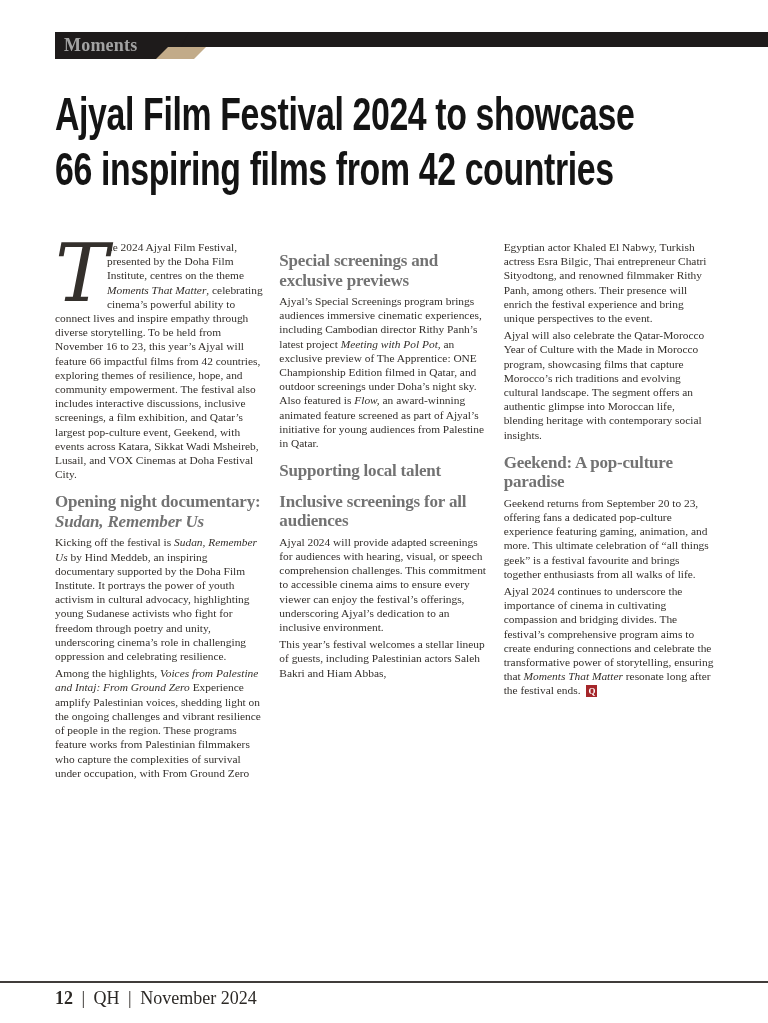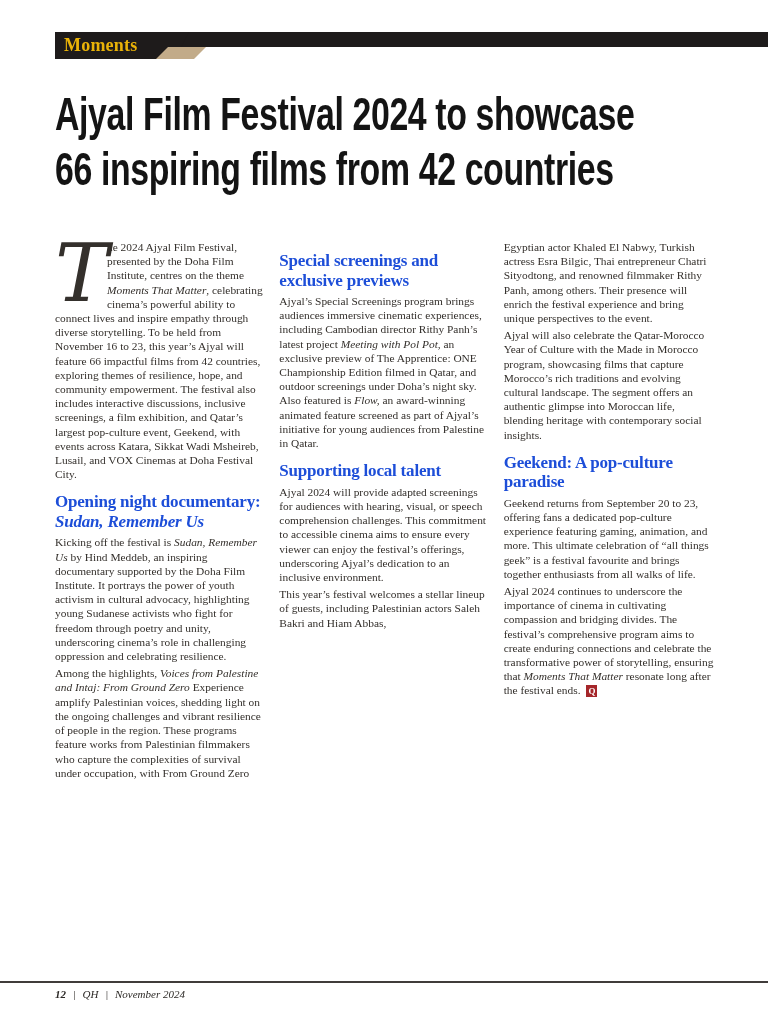--- a/index.html
+++ b/index.html
@@ -6,21 +6,21 @@
   body{
     width:768px;height:1023px;position:relative;background:#ffffff;
     font-family:"Liberation Serif", serif;color:#332f2b;overflow:hidden;
   }
   
   .masthead{position:absolute;top:32px;left:55px;right:0;height:27px;}
   .masthead-bar{position:absolute;top:0;left:0;right:0;height:15px;background:#1e1b1b;}
   .masthead-label{
     position:absolute;top:0;left:0;width:134px;height:27px;background:#1e1b1b;
     clip-path:polygon(0 0,100% 0,calc(100% - 14px) 100%,0 100%);
-    color:#eab308;font:bold 18px/27px "Liberation Serif",serif;
+    color:#a3a3a3;font:bold 18px/27px "Liberation Serif",serif;
     padding-left:9px;box-sizing:border-box;letter-spacing:.2px;z-index:2;
   }
   .masthead-accent{
     position:absolute;top:15px;left:101px;width:50px;height:12px;background:#c2ab89;
     clip-path:polygon(12px 0,100% 0,calc(100% - 12px) 100%,0 100%);z-index:3;
   }
   
   .headline{
     position:absolute;top:86px;left:55px;
     font-family:"Liberation Sans",sans-serif;font-weight:bold;
@@ -30,40 +30,39 @@
   .headline div{white-space:nowrap;}
   
   .columns{
     position:absolute;top:240px;left:55px;width:662px;
     display:flex;gap:11px;align-items:flex-start;
   }
   .col{flex:1 1 0;min-width:0;}
   .col p{margin:0 0 3px 0;font-size:11.4px;line-height:14.2px;color:#332f2b;}
   .col h2{
     margin:11px 0 4px 0;font-size:17px;line-height:19.5px;
-    font-weight:bold;color:#1d4ed8;letter-spacing:-.2px;
+    font-weight:bold;color:#737373;letter-spacing:-.2px;
   }
   .col h2 em{font-style:italic;}
   .col .first{margin-top:0;}
   .dropcap{
     float:left;width:49px;height:56px;margin:3px 3px 0 0;
     font-family:"DejaVu Serif",serif;font-style:italic;font-weight:normal;
     font-size:80px;line-height:62px;color:#34302c;text-align:left;
   }
   .end-mark{
     display:inline-block;width:11px;height:12px;background:#a5262a;
     color:#ffffff;font:bold 9px/12px "Liberation Serif",serif;text-align:center;
     margin-left:3px;vertical-align:baseline;
   }
   
   .footer-rule{position:absolute;left:0;right:0;top:981px;border-top:2px solid #403c3a;}
   .footer-text{
-    position:absolute;left:55px;top:988px;font-size:11px;color:#2c2926;
+    position:absolute;left:55px;top:988px;font-size:18px;color:#2c2926;
     font-family:"Liberation Serif",serif;
-    font-style:italic;
   }
   .footer-text .pgnum{font-weight:bold;}
   .footer-text .sep{padding:0 4px;color:#2c2926;}
 </style>
 </head>
 <body>
 
 <div class="masthead">
   <div class="masthead-bar"></div>
   <div class="masthead-label">Moments</div>
@@ -79,20 +78,21 @@
     <div class="col">
       <p class="first"><span class="dropcap">T</span><span>he 2024 Ajyal Film Festival, presented by the Doha Film Institute, centres on the theme </span><em>Moments That Matter</em><span>, celebrating cinema’s powerful ability to connect lives and inspire empathy through diverse storytelling. To be held from November 16 to 23, this year’s Ajyal will feature 66 impactful films from 42 countries, exploring themes of resilience, hope, and community empowerment. The festival also includes interactive discussions, inclusive screenings, a film exhibition, and Qatar’s largest pop-culture event, Geekend, with events across Katara, Sikkat Wadi Msheireb, Lusail, and VOX Cinemas at Doha Festival City.</span></p>
       <h2><span>Opening night documentary: </span><em>Sudan, Remember Us</em></h2>
       <p><span>Kicking off the festival is </span><em>Sudan, Remember Us</em><span> by Hind Meddeb, an inspiring documentary supported by the Doha Film Institute. It portrays the power of youth activism in cultural advocacy, highlighting young Sudanese activists who fight for freedom through poetry and unity, underscoring cinema’s role in challenging oppression and celebrating resilience.</span></p>
       <p><span>Among the highlights, </span><em>Voices from Palestine and Intaj: From Ground Zero</em><span> Experience amplify Palestinian voices, shedding light on the ongoing challenges and vibrant resilience of people in the region. These programs feature works from Palestinian filmmakers who capture the complexities of survival under occupation, with From Ground Zero</span></p>
     </div>
     <div class="col">
       <h2><span>Special screenings and exclusive previews</span></h2>
       <p><span>Ajyal’s Special Screenings program brings audiences immersive cinematic experiences, including Cambodian director Rithy Panh’s latest project </span><em>Meeting with Pol Pot</em><span>, an exclusive preview of The Apprentice: ONE Championship Edition filmed in Qatar, and outdoor screenings under Doha’s night sky. Also featured is </span><em>Flow,</em><span> an award-winning animated feature screened as part of Ajyal’s initiative for young audiences from Palestine in Qatar.</span></p>
       <h2><span>Supporting local talent</span></h2>
+      <h2><span>Inclusive screenings for all audiences</span></h2>
       <p><span>Ajyal 2024 will provide adapted screenings for audiences with hearing, visual, or speech comprehension challenges. This commitment to accessible cinema aims to ensure every viewer can enjoy the festival’s offerings, underscoring Ajyal’s dedication to an inclusive environment.</span></p>
       <p><span>This year’s festival welcomes a stellar lineup of guests, including Palestinian actors Saleh Bakri and Hiam Abbas,</span></p>
     </div>
     <div class="col">
       <p class="first"><span>Egyptian actor Khaled El Nabwy, Turkish actress Esra Bilgic, Thai entrepreneur Chatri Sityodtong, and renowned filmmaker Rithy Panh, among others. Their presence will enrich the festival experience and bring unique perspectives to the event.</span></p>
       <p><span>Ajyal will also celebrate the Qatar-Morocco Year of Culture with the Made in Morocco program, showcasing films that capture Morocco’s rich traditions and evolving cultural landscape. The segment offers an authentic glimpse into Moroccan life, blending heritage with contemporary social insights.</span></p>
       <h2><span>Geekend: A pop-culture paradise</span></h2>
       <p><span>Geekend returns from September 20 to 23, offering fans a dedicated pop-culture experience featuring gaming, animation, and more. This ultimate celebration of “all things geek” is a festival favourite and brings together enthusiasts from all walks of life.</span></p>
       <p><span>Ajyal 2024 continues to underscore the importance of cinema in cultivating compassion and bridging divides. The festival’s comprehensive program aims to create enduring connections and celebrate the transformative power of storytelling, ensuring that </span><em>Moments That Matter</em><span> resonate long after the festival ends.</span> <span class="end-mark">Q</span></p>
     </div>

